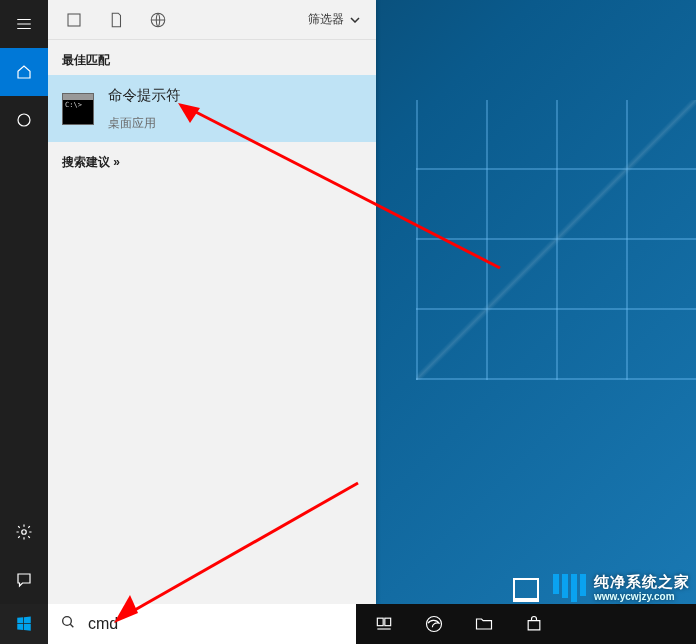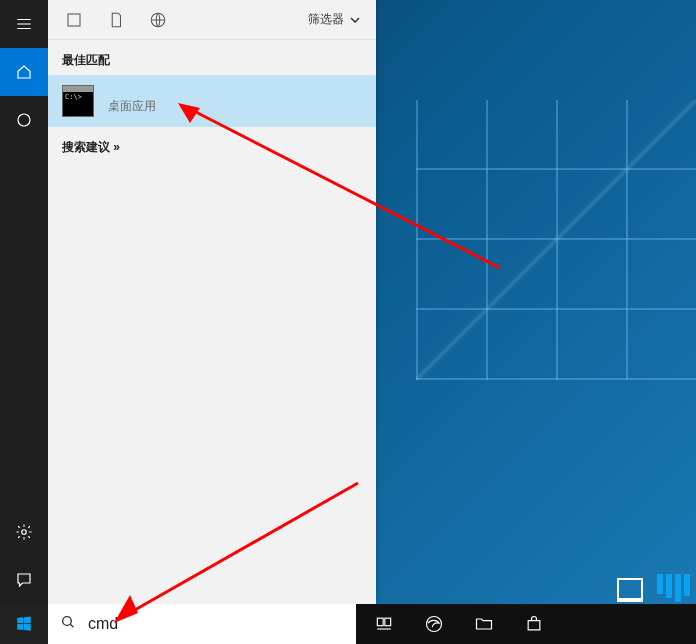--- a/index.html
+++ b/index.html
@@ -295,20 +295,21 @@
       <svg viewBox="0 0 10 6">
           <path d="M1 1l4 4 4-4"></path>
         </svg>
     </div>
   </div>
 
   <div class="section-title">最佳匹配</div>
   <div class="result-item best">
     <div class="result-icon terminal"></div>
     <div class="result-text">
+      <div class="result-title">命令提示符</div>
       <div class="result-sub">桌面应用</div>
     </div>
   </div>
 
   <div class="section-title">搜索建议 »</div>
 </div>
 
 <div class="taskbar">
   <div class="start-btn">
     <svg viewBox="0 0 24 24">
@@ -363,13 +364,17 @@
 </div>
 
 <div class="watermark">
   <div class="wm-logo"></div>
   <div class="wm-bars">
       <span></span>
       <span></span>
       <span></span>
       <span></span>
     </div>
+  <div class="wm-text">
+    <span class="t1">纯净系统之家</span>
+    <span class="t2">www.ycwjzy.com</span>
+  </div>
 </div>
 
 </body></html>

